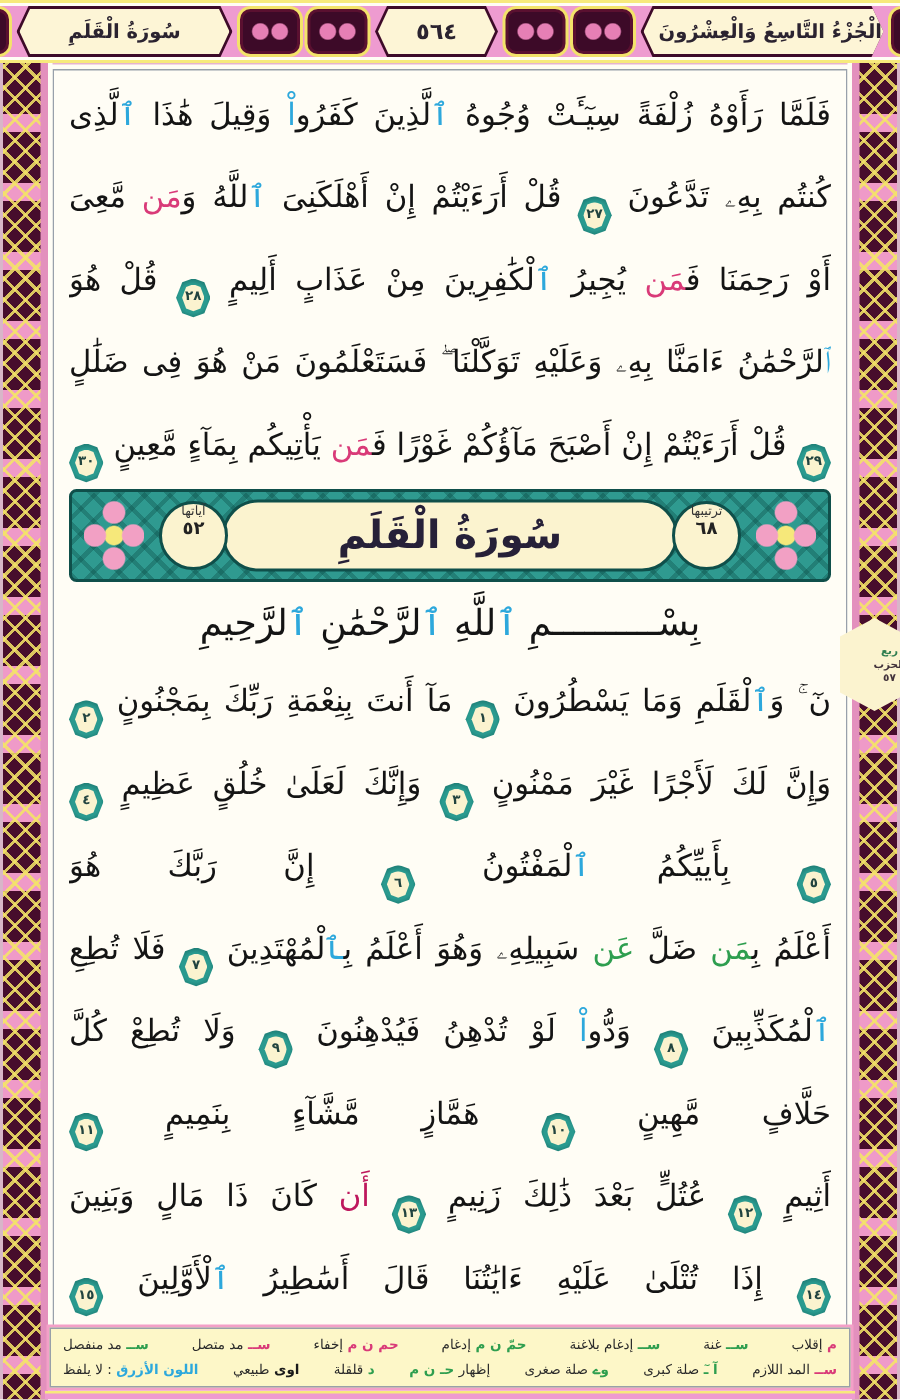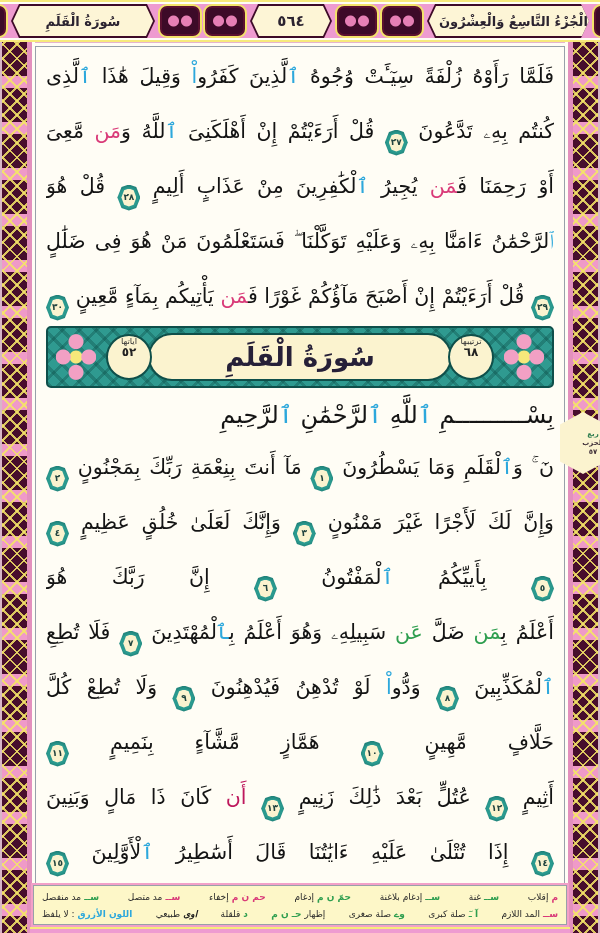--- a/index.html
+++ b/index.html
@@ -67,21 +67,21 @@
   .badge-tartib{right:58px;}
   .rosette{position:absolute;top:50%;transform:translateY(-50%);width:40px;height:48px;background:
       radial-gradient(circle at 50% 18%, #f2a0c4 7px, transparent 8px),
       radial-gradient(circle at 50% 82%, #f2a0c4 7px, transparent 8px),
       radial-gradient(circle at 18% 50%, #f2a0c4 7px, transparent 8px),
       radial-gradient(circle at 82% 50%, #f2a0c4 7px, transparent 8px),
       radial-gradient(circle at 50% 50%, #f6e87a 6px, transparent 7px);}
   .rosette.r-left{left:8px;}
   .rosette.r-right{right:8px;}
 
-  .bismillah{flex:none;height:50px;line-height:50px;font-size:24px;color:#141414;direction:rtl;}
+  .bismillah{flex:none;height:50px;line-height:50px;text-align:center;font-size:24px;color:#141414;direction:rtl;}
 
   
   .legend{position:absolute;left:33px;right:33px;bottom:8px;height:34px;background:#fdf7c8;border:1px solid #98a0a8;
     box-shadow:0 0 0 2px #f3a0c8;padding:2px 8px;display:flex;flex-direction:column;justify-content:space-around;z-index:4;}
   .leg-row{direction:rtl;display:flex;justify-content:space-between;align-items:center;font-size:9px;color:#2a2a2a;line-height:12px;}
   .leg-item{display:inline-flex;gap:3px;direction:rtl;white-space:nowrap;}
   .leg-item .sym{font-weight:bold;}
 
   .bottom-edge{position:absolute;left:30px;right:30px;bottom:0;height:6px;background:#ee9bd0;
     box-shadow:inset 0 2px 0 #f7ea7c;z-index:3;}
@@ -283,21 +283,21 @@
         </span>
         <span class="leg-item">
           <span>إظهار</span>
           <span class="sym" style="color: rgb(46, 158, 79);">حـ ن م</span>
         </span>
         <span class="leg-item">
           <span class="sym" style="color: rgb(46, 158, 79);">د</span>
           <span>قلقلة</span>
         </span>
         <span class="leg-item">
-          <span class="sym" style="color: rgb(26, 26, 26); font-style: italic;">اوى</span>
+          <span class="sym" style="color: rgb(26, 26, 26);">اوى</span>
           <span>طبيعي</span>
         </span>
         <span class="leg-item">
           <span class="sym" style="color: rgb(45, 168, 220);">اللون الأزرق</span>
           <span>: لا يلفظ</span>
         </span>
       </div>
   </div>
 
   <div class="bottom-edge"></div>

